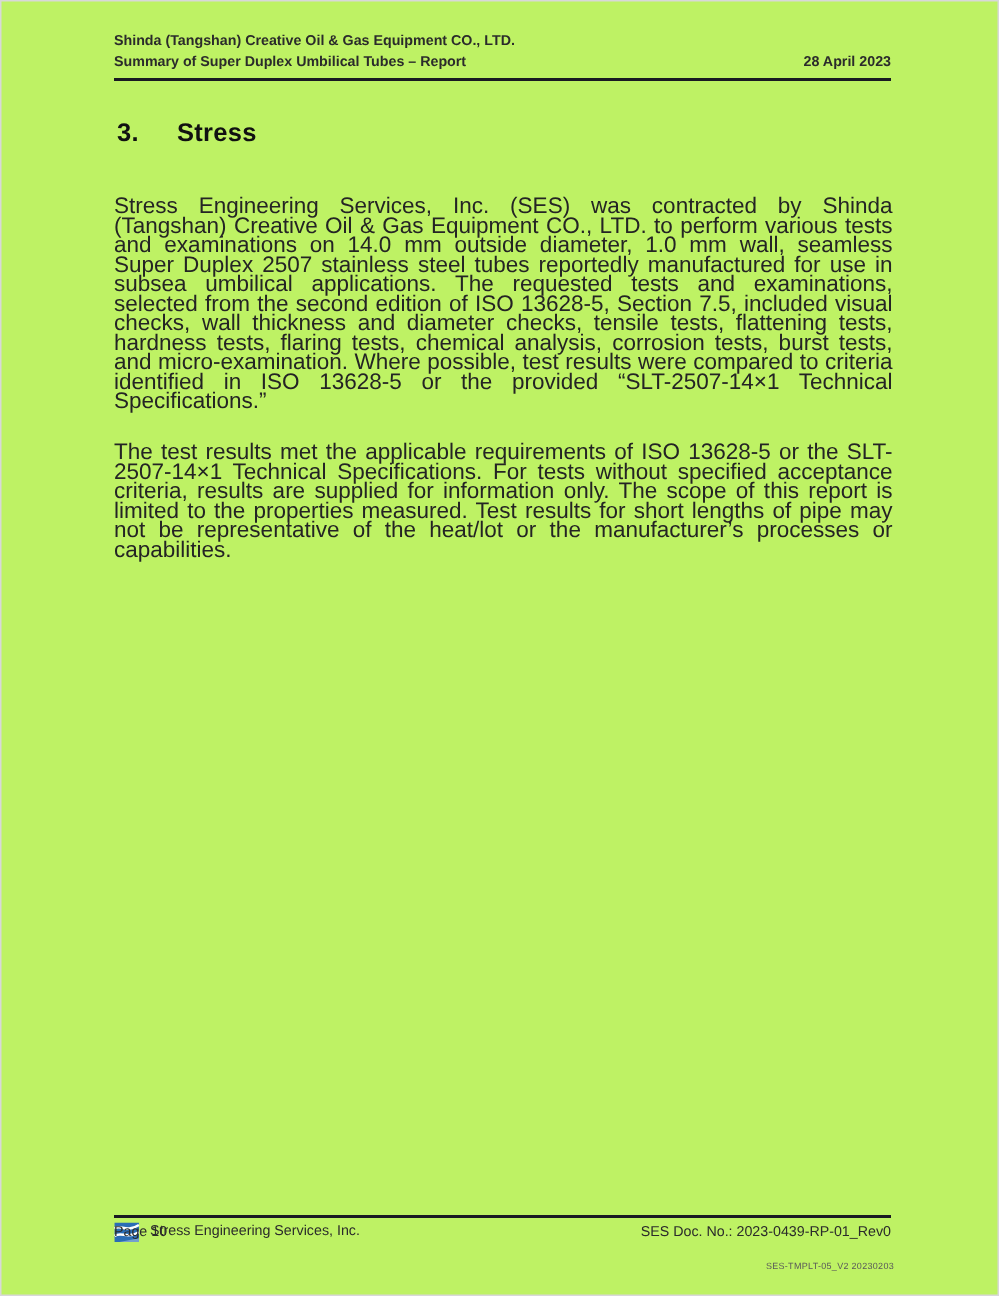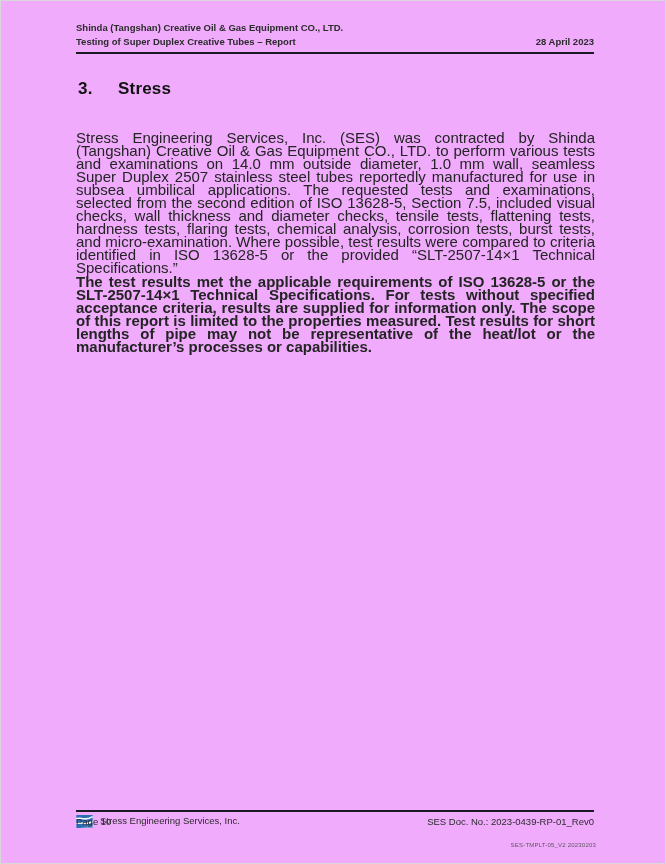--- a/index.html
+++ b/index.html
@@ -6,21 +6,21 @@
     margin: 0;
     padding: 0;
     background: #e8e8e8;
     font-family: "Liberation Sans", "DejaVu Sans", sans-serif;
   }
   .page {
     position: relative;
     width: 666px;
     height: 864px;
     margin: 0 auto;
-    background: #f0abfc;
+    background: #bef264;
     box-shadow: inset 0 0 0 1px #d8d8d8;
     overflow: hidden;
     color: #242424;
   }
   
   .header {
     position: absolute;
     top: 21px;
     left: 76px;
     width: 518px;
@@ -62,21 +62,21 @@
   .para {
     position: absolute;
     left: 76px;
     width: 519px;
     font-size: 15px;
     line-height: 13px;
     text-align: justify;
     color: #242424;
   }
   .para-1 { top: 116px; }
-  .para-2 { top: 260px; font-weight: bold; }
+  .para-2 { top: 280px; }
   
   .footer-rule {
     position: absolute;
     top: 810px;
     left: 76px;
     width: 518px;
     height: 2px;
     background: #1a1a22;
   }
   .footer {
@@ -122,21 +122,21 @@
     letter-spacing: 0.2px;
   }
 </style>
 </head>
 <body>
 
 <div class="page">
 
   <div class="header">
     <div>Shinda (Tangshan) Creative Oil &amp; Gas Equipment CO., LTD.</div>
-    <div>Testing of Super Duplex Creative Tubes – Report</div>
+    <div>Summary of Super Duplex Umbilical Tubes – Report</div>
     <div class="header-date">28 April 2023</div>
   </div>
   <div class="header-rule"></div>
 
   <div class="section-title">
     <span class="num">3.</span>
     <span>Stress</span>
   </div>
 
   <p class="para para-1">Stress Engineering Services, Inc. (SES) was contracted by Shinda (Tangshan) Creative Oil &amp; Gas Equipment CO., LTD. to perform various tests and examinations on 14.0 mm outside diameter, 1.0 mm wall, seamless Super Duplex 2507 stainless steel tubes reportedly manufactured for use in subsea umbilical applications. The requested tests and examinations, selected from the second edition of ISO 13628-5, Section 7.5, included visual checks, wall thickness and diameter checks, tensile tests, flattening tests, hardness tests, flaring tests, chemical analysis, corrosion tests, burst tests, and micro-examination. Where possible, test results were compared to criteria identified in ISO 13628-5 or the provided “SLT-2507-14×1 Technical Specifications.”</p>

